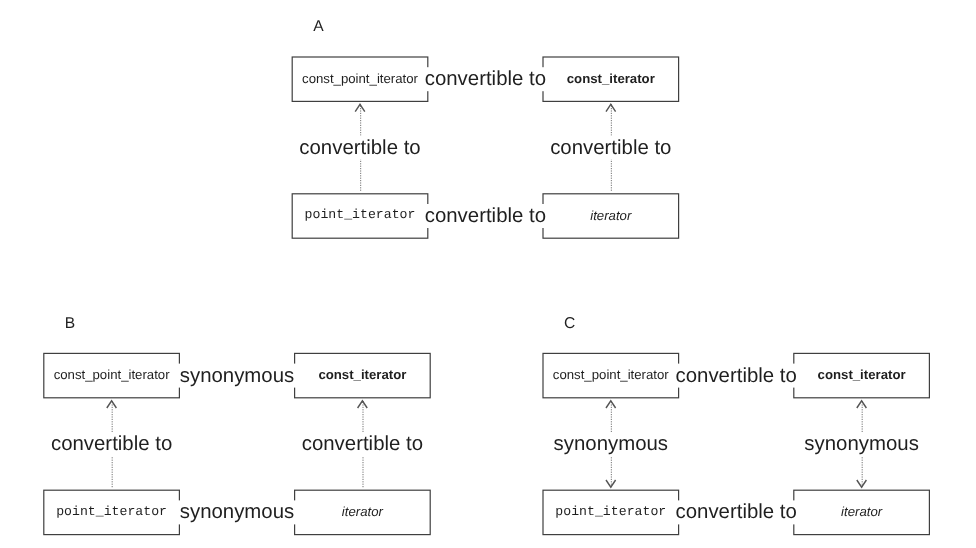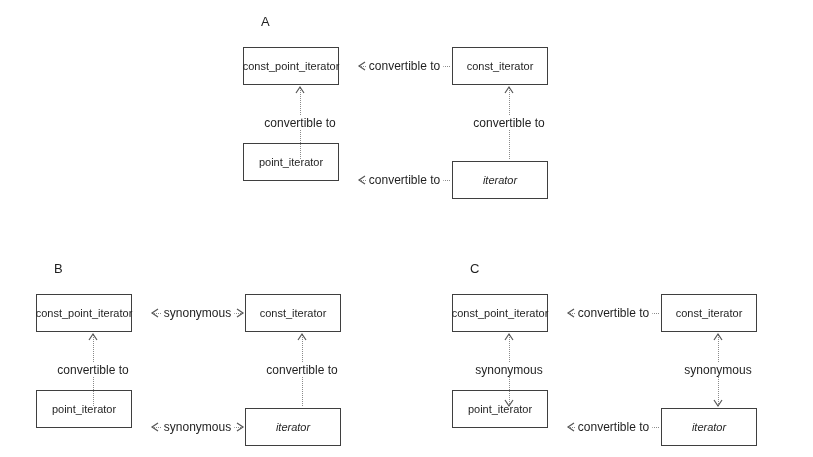--- a/index.html
+++ b/index.html
@@ -13,49 +13,49 @@
   }
   .panel{position:absolute;width:323px;height:152px;}
   .pA{left:243px;top:47px;}
   .pB{left:36px;top:294px;}
   .pC{left:452px;top:294px;}
   .plabel{
     position:absolute;left:18px;top:-33px;
     font-size:13px;color:#1f1f1f;
   }
   .box{
-    position:absolute;width:96px;height:38px;
+    position:absolute;width:114px;height:38px;
     background:#ffffff;border:1px solid #3f3f3f;
     display:flex;align-items:center;justify-content:center;
     font-size:11px;white-space:nowrap;box-sizing:border-box;
   }
   .tl{left:0;top:0;}
-  .tr{left:209px;top:0;}
-  .bl{left:0;top:96px;}
+  .tr{left:209px;top:0;font-weight:bold;}
+  .bl{left:0;top:114px;font-family:Liberation Mono, monospace;}
   .br{left:209px;top:114px;font-style:italic;}
   .edge{position:absolute;}
   .h-edge{left:114px;width:95px;height:20px;}
   .h-top{top:9px;}
   .h-bottom{top:123px;}
   .hline{
     position:absolute;left:2px;right:2px;top:10px;height:0;
     border-top:1px dotted #8a8a8a;
   }
   .v-edge{width:20px;top:38px;height:76px;}
   .v-left{left:47px;}
   .v-right{left:256px;}
   .vline{
     position:absolute;top:2px;bottom:2px;left:10px;width:0;
     border-left:1px dotted #8a8a8a;
   }
   .edge-label{
     position:absolute;left:50%;top:50%;
     transform:translate(-50%,-50%);
     background:#ffffff;padding:0 3px;
-    font-size:12px;white-space:nowrap;z-index:2;
+    font-size:17px;white-space:nowrap;z-index:2;
   }
   .head{position:absolute;width:10px;height:10px;z-index:1;}
   .head polyline{fill:none;stroke:#555555;stroke-width:1.2;}
   .head-left{left:0;top:5px;}
   .head-right{right:0;top:5px;}
   .head-up{top:0;left:5px;}
   .head-down{bottom:0;left:5px;}
 </style>
 </head>
 <body>

